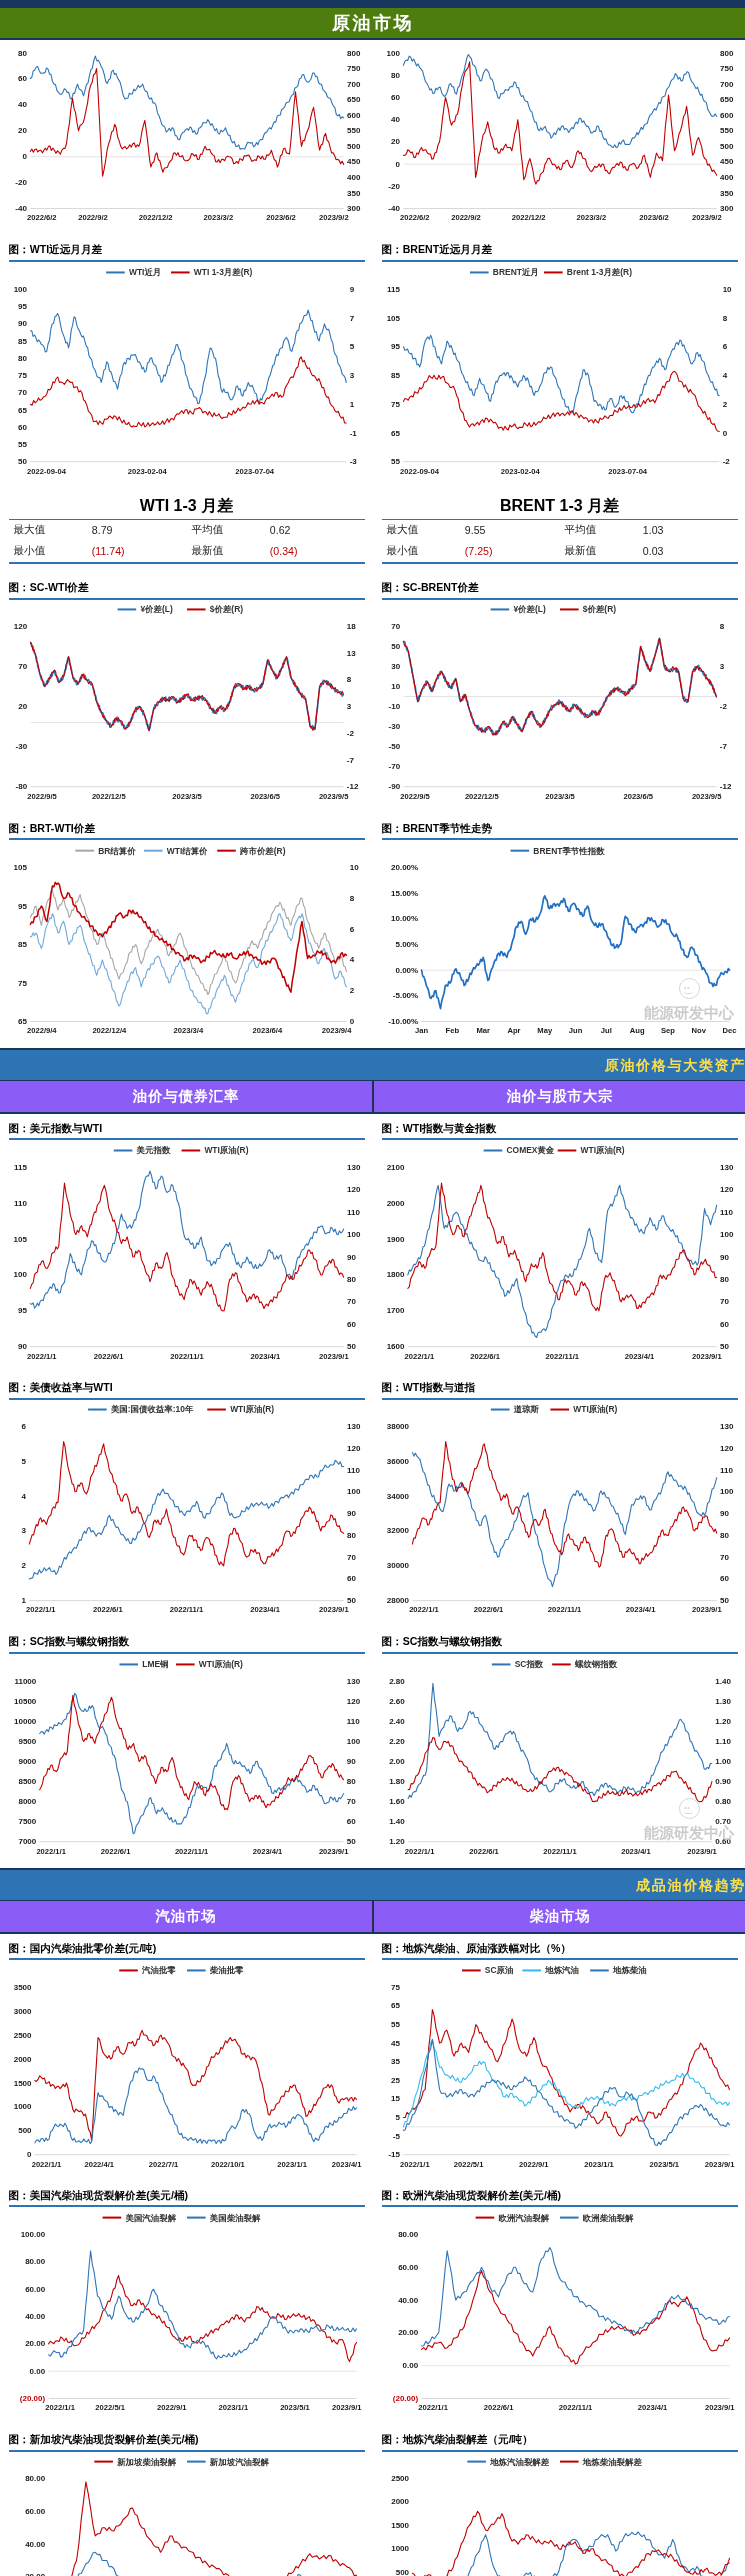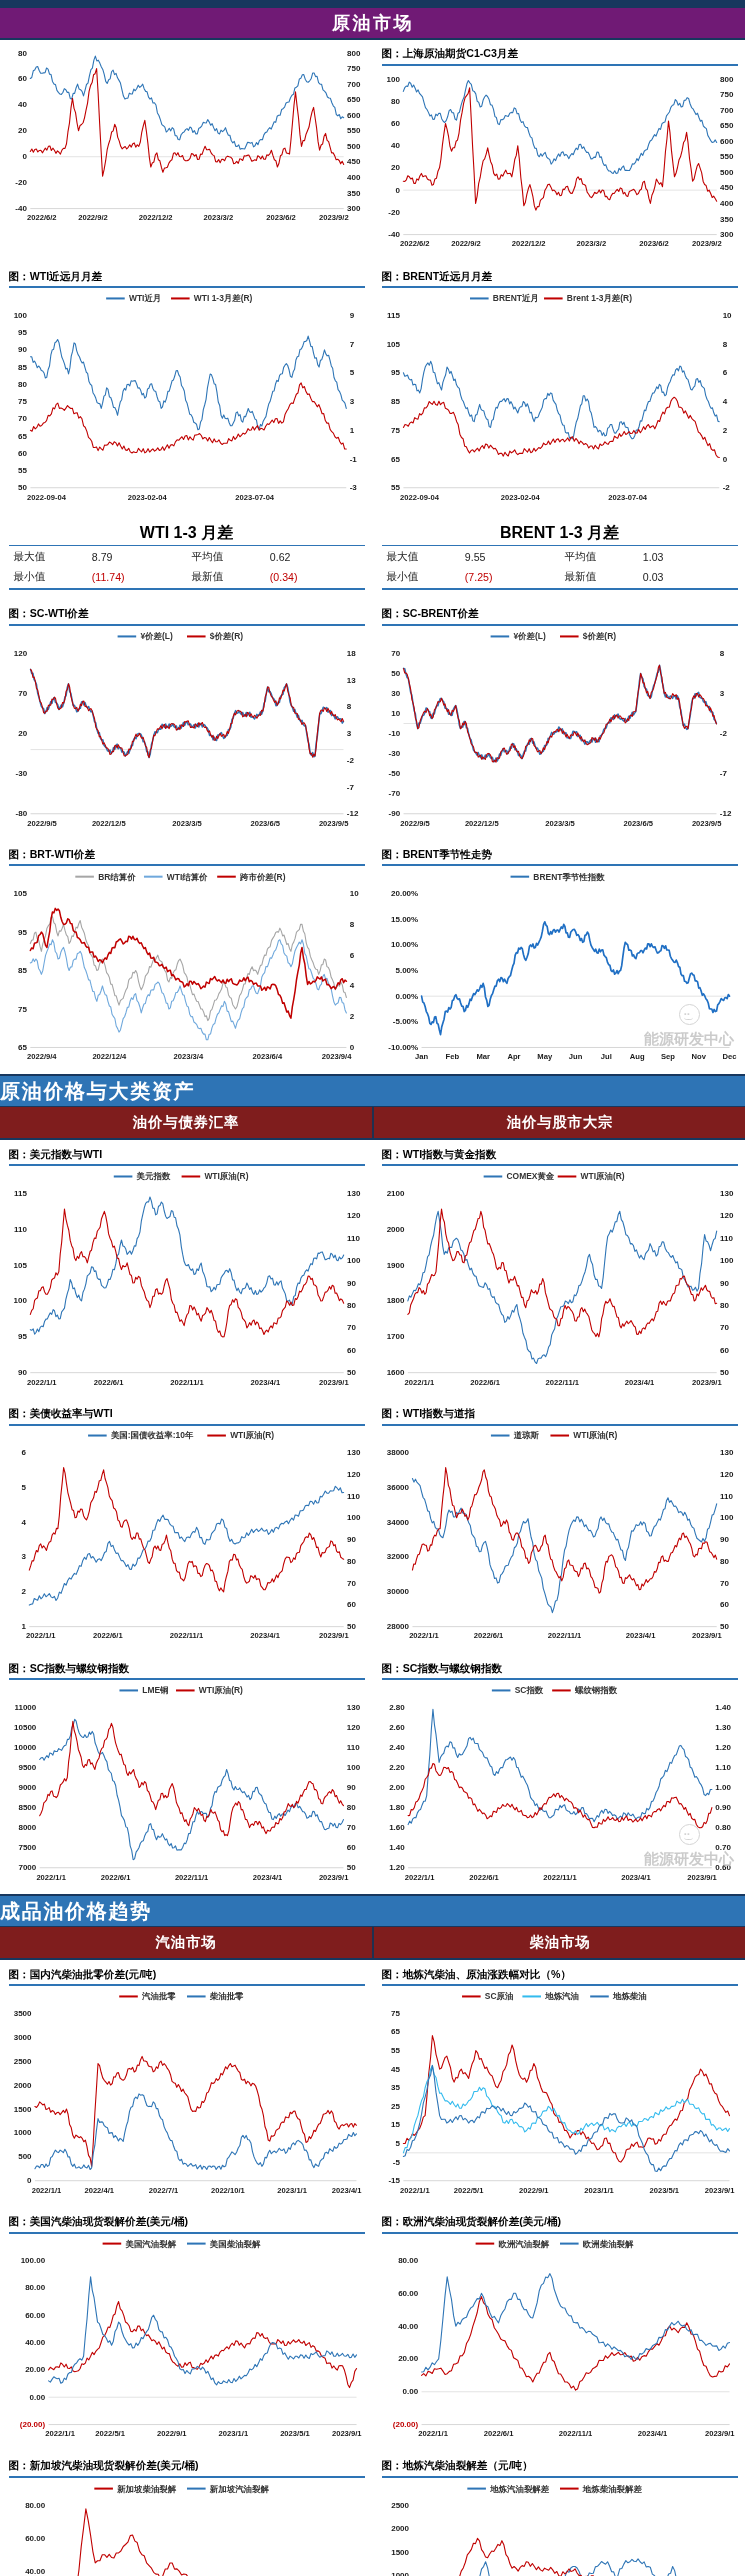--- a/index.html
+++ b/index.html
@@ -1,21 +1,21 @@
 <!DOCTYPE html>
 <html style="font-size:13.5px"><head>
 <meta charset="utf-8">
 <style>
   html,body{margin:0;padding:0;}
   body{width:746px;background:#ffffff;font-family:"Liberation Sans","DejaVu Sans",sans-serif;}
   .topbar{height:7.6px;background:#17375E;}
-  .band-main{background:#701a75;color:#fff;font-weight:bold;font-size:18px;text-align:center;height:30px;line-height:30px;letter-spacing:2.5px;border-bottom:2.5px solid #17375E;}
-  .section-band{background:#2E74B5;color:#ffffff;font-weight:bold;font-size:20px;text-align:left;height:30px;line-height:30px;letter-spacing:1.7px;border-top:2.5px solid #17375E;border-bottom:1.7px solid #17375E;}
+  .band-main{background:#4d7c0f;color:#fff;font-weight:bold;font-size:18px;text-align:center;height:30px;line-height:30px;letter-spacing:2.5px;border-bottom:2.5px solid #17375E;}
+  .section-band{background:#2E74B5;color:#fde047;font-weight:bold;font-size:14px;text-align:right;height:30px;line-height:30px;letter-spacing:1.7px;border-top:2.5px solid #17375E;border-bottom:1.7px solid #17375E;}
   .sub-band{display:flex;border-bottom:2.5px solid #17375E;}
-  .sub-band>div{flex:1;background:#7f1d1d;color:#fff;font-weight:bold;font-size:14.4px;text-align:center;height:31px;line-height:31px;letter-spacing:0.8px;}
+  .sub-band>div{flex:1;background:#8b5cf6;color:#fff;font-weight:bold;font-size:14.4px;text-align:center;height:31px;line-height:31px;letter-spacing:0.8px;}
   .sub-band>div:first-child{border-right:2.5px solid #1F3050;}
   .chart-row{display:flex;}
   .chart-cell{width:373px;box-sizing:border-box;padding:1.7px 8.5px 3.4px;position:relative;}
   .chart-title{font-weight:bold;font-size:10.6px;color:#000;padding:6px 0 2.5px;border-bottom:2.1px solid #2E74B5;margin-bottom:1.7px;white-space:nowrap;overflow:hidden;}
   .chart-canvas{display:block;width:100%;}
   .tables-row{display:flex;padding:5px 0 10px;}
   .stat-table{width:373px;box-sizing:border-box;padding:0 8.5px;}
   .stat-title{text-align:center;font-weight:bold;font-size:16px;color:#000;border-bottom:1.3px solid #2E74B5;padding:3.4px 0 1.7px;}
   .stat-table table{width:100%;border-collapse:collapse;border-bottom:2.1px solid #2E74B5;}
   .stat-table td{font-size:10.6px;color:#222;padding:3.4px 5px;}
@@ -60,21 +60,20 @@
           <text x="99.32000000000001" y="212" text-anchor="middle" font-size="9" font-weight="bold" fill="#1a1a1a">2022/9/2</text>
           <text x="173.44" y="212" text-anchor="middle" font-size="9" font-weight="bold" fill="#1a1a1a">2022/12/2</text>
           <text x="247.56" y="212" text-anchor="middle" font-size="9" font-weight="bold" fill="#1a1a1a">2023/3/2</text>
           <text x="321.68" y="212" text-anchor="middle" font-size="9" font-weight="bold" fill="#1a1a1a">2023/6/2</text>
           <text x="384.2" y="212" text-anchor="middle" font-size="9" font-weight="bold" fill="#1a1a1a">2023/9/2</text>
           <polyline points="25.2,44.2 26.9,43.0 28.7,35.1 30.4,34.2 32.2,30.6 33.9,30.0 35.7,34.8 37.4,37.9 39.2,37.9 40.9,37.5 42.7,37.2 44.4,31.8 46.2,33.1 47.9,39.0 49.7,39.4 51.4,47.7 53.2,50.8 54.9,51.2 56.7,58.2 58.4,60.6 60.2,62.6 61.9,63.0 63.7,60.7 65.4,56.2 67.2,57.4 68.9,60.6 70.7,60.6 72.4,67.8 74.1,68.5 75.9,61.8 77.6,61.9 79.4,55.1 81.1,50.8 82.9,56.7 84.6,57.4 86.4,59.4 88.1,64.8 89.9,58.2 91.6,51.3 93.4,49.7 95.1,41.2 96.9,33.8 98.6,32.0 100.4,22.4 102.1,17.7 103.9,23.4 105.6,22.5 107.4,26.0 109.1,30.2 110.9,33.5 112.6,39.3 114.4,47.6 116.1,50.1 117.9,45.6 119.6,44.6 121.3,36.2 123.1,34.2 124.8,39.6 126.6,38.1 128.3,43.4 130.1,46.4 131.8,49.6 133.6,57.7 135.3,65.0 137.1,68.5 138.8,67.6 140.6,67.4 142.3,61.5 144.1,62.6 145.8,62.5 147.6,56.7 149.3,58.7 151.1,56.0 152.8,52.1 154.6,54.7 156.3,53.3 158.1,50.8 159.8,56.2 161.6,59.4 163.3,59.9 165.0,66.3 166.8,68.6 168.5,67.1 170.3,73.2 172.0,72.9 173.8,75.5 175.5,84.9 177.3,87.9 179.0,92.8 180.8,98.7 182.5,100.0 184.3,101.7 186.0,107.5 187.8,105.7 189.5,103.0 191.3,106.1 193.0,102.3 194.8,104.1 196.5,111.8 198.3,111.8 200.0,116.3 201.8,116.7 203.5,110.7 205.3,108.4 207.0,107.5 208.8,104.6 210.5,103.5 212.2,105.6 214.0,101.6 215.7,102.8 217.5,108.1 219.2,105.8 221.0,109.7 222.7,109.7 224.5,102.9 226.2,102.3 228.0,100.1 229.7,96.1 231.5,96.5 233.2,96.8 235.0,92.8 236.7,95.5 238.5,99.5 240.2,97.5 242.0,102.3 243.7,106.0 245.5,103.5 247.2,108.7 249.0,109.7 250.7,105.3 252.5,107.1 254.2,105.6 256.0,102.3 257.7,107.5 259.4,111.2 261.2,111.3 262.9,117.8 264.7,120.3 266.4,118.6 268.2,124.5 269.9,124.4 271.7,122.7 273.4,127.8 275.2,127.0 276.9,127.3 278.7,127.6 280.4,123.8 282.2,119.6 283.9,120.0 285.7,120.7 287.4,119.7 289.2,125.1 290.9,123.7 292.7,119.9 294.4,122.5 296.2,117.4 297.9,116.3 299.7,116.6 301.4,110.9 303.1,108.2 304.9,107.5 306.6,104.2 308.4,102.2 310.1,104.0 311.9,99.4 313.6,95.4 315.4,96.0 317.1,88.9 318.9,87.6 320.6,87.7 322.4,80.9 324.1,79.9 325.9,78.0 327.6,73.2 329.4,72.3 331.1,72.0 332.9,67.0 334.6,63.9 336.4,62.9 338.1,55.3 339.9,54.5 341.6,52.8 343.4,44.7 345.1,44.0 346.9,39.8 348.6,39.5 350.3,45.0 352.1,48.0 353.8,48.6 355.6,46.9 357.3,44.5 359.1,37.7 360.8,37.6 362.6,42.0 364.3,41.6 366.1,49.1 367.8,50.8 369.6,50.9 371.3,57.7 373.1,59.2 374.8,61.1 376.6,66.0 378.3,67.3 380.1,67.6 381.8,72.9 383.6,76.8 385.3,78.4 387.1,86.8 388.8,88.3 390.6,86.8 392.3,91.8 394.1,89.5 395.8,90.5" fill="none" stroke="#2E75B6" stroke-width="1.3" stroke-linejoin="round" stroke-linecap="round"></polyline>
           <polyline points="25.2,130.5 27.0,127.5 28.8,131.3 30.5,128.1 32.3,127.5 34.1,131.0 35.9,129.3 37.7,129.0 39.5,132.1 41.2,129.4 43.0,126.5 44.8,128.9 46.6,124.4 48.4,124.0 50.1,129.3 51.9,126.6 53.7,129.0 55.5,132.7 57.3,129.8 59.1,131.4 60.8,133.6 62.6,128.9 64.4,126.7 66.2,126.9 68.0,121.3 69.7,107.4 71.5,96.9 73.3,79.0 75.1,67.7 76.9,79.5 78.7,84.6 80.4,96.5 82.2,106.0 84.0,99.8 85.8,98.6 87.6,96.5 89.3,90.7 91.1,81.7 92.9,73.3 94.7,59.4 96.5,52.3 98.3,49.0 100.0,39.8 101.8,38.5 103.6,32.4 105.4,61.6 107.2,97.4 108.9,129.0 110.7,159.7 112.5,151.7 114.3,141.4 116.1,128.4 117.9,121.3 119.6,116.2 121.4,107.4 123.2,106.1 125.0,98.3 126.8,102.5 128.5,113.5 130.3,118.0 132.1,124.4 133.9,127.4 135.7,125.7 137.4,124.6 139.2,127.5 141.0,125.5 142.8,122.5 144.6,125.3 146.4,121.3 148.1,120.4 149.9,125.4 151.7,122.6 153.5,124.4 155.3,119.3 157.0,107.8 158.8,100.1 160.6,93.7 162.4,106.1 164.2,120.3 166.0,137.7 167.7,148.9 169.5,144.0 171.3,143.0 173.1,134.4 174.9,132.1 176.6,140.2 178.4,141.5 180.2,149.1 182.0,155.1 183.8,150.2 185.6,149.8 187.3,149.2 189.1,144.3 190.9,141.6 192.7,140.2 194.5,132.7 196.2,132.1 198.0,135.0 199.8,131.9 201.6,136.4 203.4,136.7 205.2,135.3 206.9,140.1 208.7,141.5 210.5,141.3 212.3,140.7 214.1,138.6 215.8,133.0 217.6,133.6 219.4,136.0 221.2,134.1 223.0,140.0 224.8,139.7 226.5,133.5 228.3,134.0 230.1,128.6 231.9,124.4 233.7,128.5 235.4,128.3 237.2,127.9 239.0,132.1 240.8,134.5 242.6,135.4 244.4,142.5 246.1,142.8 247.9,140.1 249.7,143.8 251.5,139.8 253.3,139.7 255.0,141.5 256.8,137.2 258.6,136.0 260.4,136.7 262.2,137.3 264.0,139.3 265.7,145.0 267.5,144.3 269.3,142.2 271.1,144.6 272.9,139.2 274.6,139.7 276.4,141.1 278.2,135.5 280.0,135.8 281.8,135.1 283.6,134.6 285.3,138.0 287.1,142.0 288.9,141.3 290.7,140.2 292.5,141.1 294.2,135.5 296.0,136.7 297.8,139.4 299.6,135.8 301.4,139.6 303.2,139.7 304.9,134.5 306.7,135.2 308.5,133.3 310.3,129.0 312.1,135.1 313.8,140.3 315.6,141.4 317.4,148.9 319.2,144.7 321.0,135.6 322.7,134.4 324.5,127.5 326.3,126.5 328.1,132.3 329.9,132.7 331.7,133.6 333.4,117.2 335.2,97.1 337.0,76.1 338.8,60.0 340.6,76.2 342.3,90.0 344.1,110.6 345.9,124.4 347.7,117.7 349.5,117.6 351.3,110.1 353.0,106.0 354.8,101.6 356.6,91.4 358.4,83.6 360.2,78.4 361.9,90.0 363.7,102.2 365.5,118.9 367.3,129.0 369.1,122.8 370.9,121.6 372.6,112.6 374.4,109.1 376.2,117.4 378.0,118.9 379.8,125.6 381.5,132.1 383.3,132.1 385.1,135.4 386.9,140.2 388.7,139.7 390.5,141.1 392.2,145.1 394.0,142.1 395.8,145.9" fill="none" stroke="#C00000" stroke-width="1.3" stroke-linejoin="round" stroke-linecap="round"></polyline>
         </svg></div>
   </div>
   <div class="chart-cell">
-    <div class="chart-title">图：上海原油期货C1-C3月差</div>
     <div class="chart-canvas"><svg viewBox="0 0 421 222" width="100%" height="188">
           <line x1="25.200000000000003" y1="198" x2="395.8" y2="198" stroke="#cfcfcf" stroke-width="1"></line>
           <line x1="25.200000000000003" y1="145.42857142857144" x2="395.8" y2="145.42857142857144" stroke="#dedede" stroke-width="1"></line>
           <text x="21.200000000000003" y="17" text-anchor="end" font-size="9.5" font-weight="bold" fill="#1a1a1a">100</text>
           <text x="21.200000000000003" y="43.285714285714285" text-anchor="end" font-size="9.5" font-weight="bold" fill="#1a1a1a">80</text>
           <text x="21.200000000000003" y="69.57142857142857" text-anchor="end" font-size="9.5" font-weight="bold" fill="#1a1a1a">60</text>
           <text x="21.200000000000003" y="95.85714285714285" text-anchor="end" font-size="9.5" font-weight="bold" fill="#1a1a1a">40</text>
           <text x="21.200000000000003" y="122.14285714285714" text-anchor="end" font-size="9.5" font-weight="bold" fill="#1a1a1a">20</text>
           <text x="21.200000000000003" y="148.42857142857144" text-anchor="end" font-size="9.5" font-weight="bold" fill="#1a1a1a">0</text>
           <text x="21.200000000000003" y="174.7142857142857" text-anchor="end" font-size="9.5" font-weight="bold" fill="#1a1a1a">-20</text>

